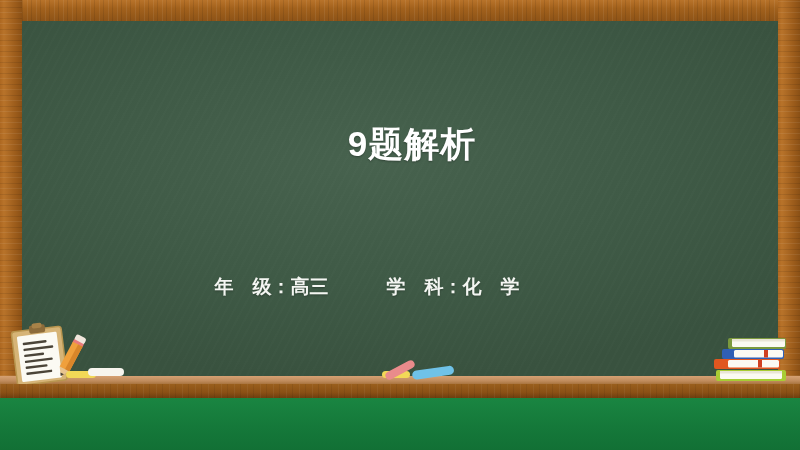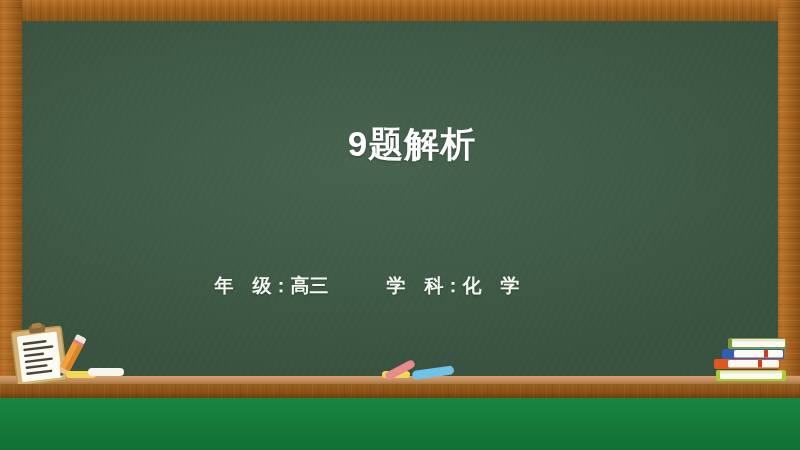--- a/index.html
+++ b/index.html
@@ -119,21 +119,21 @@
     text-shadow: 0 1px 2px rgba(0,0,0,0.30);
     white-space: nowrap;
   }
   .subtitle {
     position: absolute;
     left: 0;
     top: 252px;
     width: 666px;
     text-align: center;
     color: #f4f6f2;
-    font-family: Liberation Mono, monospace;
+    font-family: Liberation Sans, sans-serif;
     font-size: 19px;
     font-weight: bold;
     line-height: 28px;
     text-shadow: 0 1px 2px rgba(0,0,0,0.28);
     white-space: nowrap;
   }
   .subtitle .gap {
     display: inline-block;
     width: 58px;
   }

